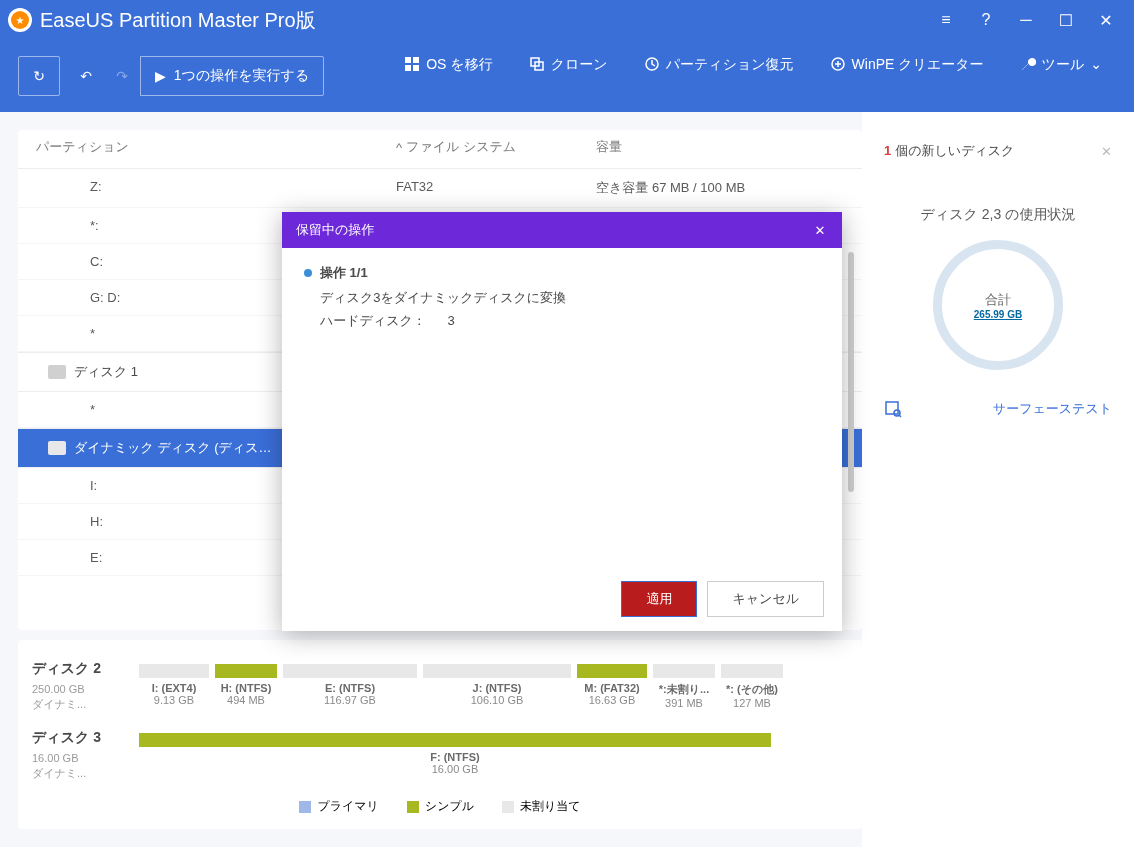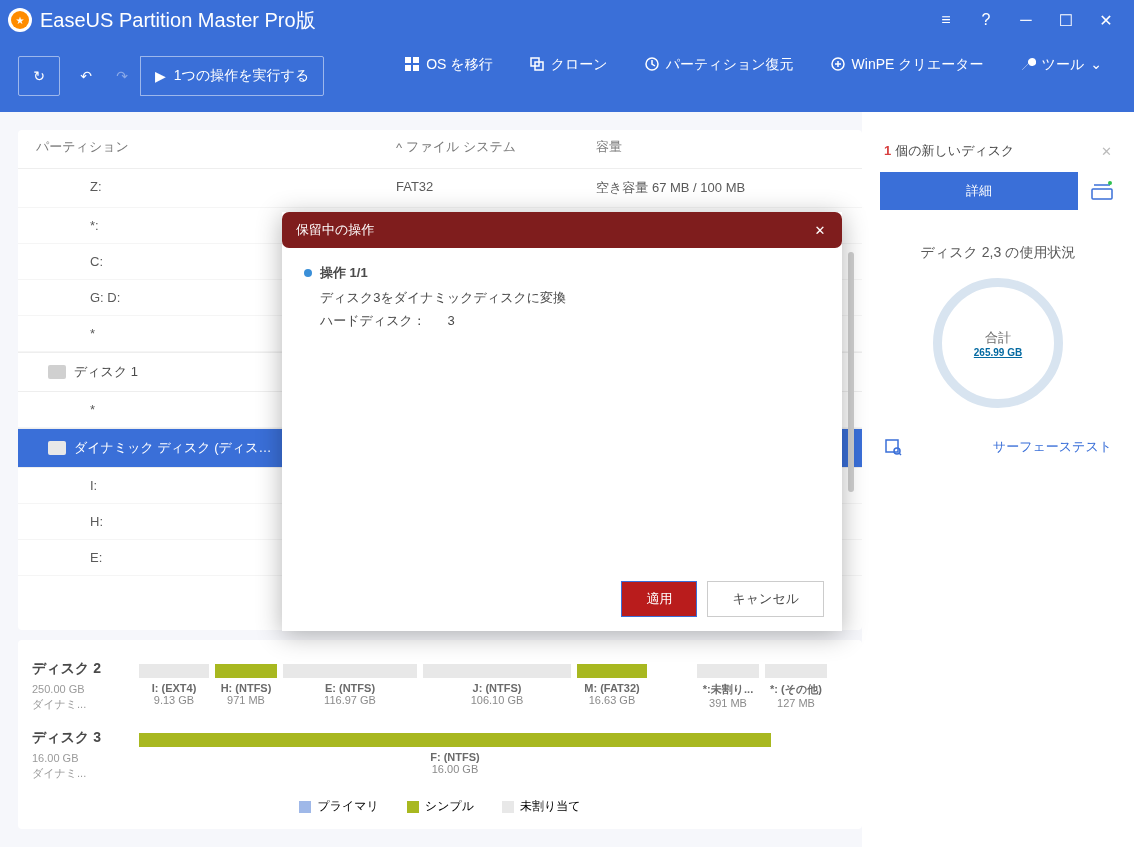--- a/index.html
+++ b/index.html
@@ -55,21 +55,21 @@
 .new-disk { display: flex; align-items: center; justify-content: space-between; padding: 12px 4px; }
 .new-disk span.count { color: #d84040; font-weight: bold; margin-right: 4px; }
 .detail-row { display: flex; align-items: center; justify-content: space-between; gap: 12px; }
 .detail-btn { flex: 1; background: #3a6fd8; color: #fff; padding: 10px 0; text-align: center; cursor: pointer; font-size: 13px; }
 .usage-title { text-align: center; font-size: 14px; color: #5a5a5a; margin: 18px 0 16px; }
 .donut { width: 130px; height: 130px; border-radius: 50%; border: 9px solid #d8e4f0; margin: 0 auto 20px; display: flex; flex-direction: column; align-items: center; justify-content: center; }
 .donut .lbl { font-size: 13px; color: #6a6a6a; }
 .donut .val { font-size: 10px; font-weight: bold; color: #0369a1; text-decoration: underline; }
 .surface-test { display: flex; align-items: center; gap: 28px; color: #3a6fd8; padding: 10px 4px; cursor: pointer; font-size: 13px; margin-top: 10px; justify-content: space-between; }
 .modal { position: absolute; left: 282px; top: 100px; width: 560px; height: 419px; background: #fff; box-shadow: 0 4px 24px rgba(0,0,0,0.3); z-index: 100; display: flex; flex-direction: column; }
-.modal-titlebar { height: 36px; background: #7f1d1d; color: #fff; display: flex; align-items: center; justify-content: space-between; padding: 0 8px 0 14px; font-size: 13px; border-radius: 7px; }
+.modal-titlebar { height: 36px; background: #6d28d9; color: #fff; display: flex; align-items: center; justify-content: space-between; padding: 0 8px 0 14px; font-size: 13px; }
 .modal-close { width: 28px; height: 28px; display: flex; align-items: center; justify-content: center; cursor: pointer; }
 .modal-body { flex: 1; padding: 16px 22px; font-size: 13px; color: #4a4a4a; }
 .op-row { display: flex; align-items: flex-start; gap: 8px; }
 .op-bullet { width: 8px; height: 8px; background: #3a8fd8; border-radius: 50%; margin-top: 5px; flex-shrink: 0; }
 .op-title { font-weight: bold; margin-bottom: 6px; }
 .op-line { margin-bottom: 3px; line-height: 1.5; }
 .modal-footer { padding: 14px 18px; display: flex; justify-content: flex-end; gap: 10px; }
 .btn { padding: 8px 24px; font-size: 13px; cursor: pointer; border: 1px solid #ccc; background: #fff; }
 .btn.primary { background: #b91c1c; color: #fff; border-color: #3a6fd8; }
 .scroll-thumb { position: absolute; right: 280px; top: 140px; width: 6px; height: 240px; background: #d0d0d0; border-radius: 3px; }
@@ -216,38 +216,38 @@
         </div>
         <div class="parts" id="disk2-parts">
             <div class="part" style="width: 74px;">
               <div class="bar" style="background:#e8e8e8;"></div>
               <div class="label"><b>I: (EXT4)</b></div>
               <div class="size">9.13 GB</div>
             </div>
             <div class="part" style="width: 66px;">
               <div class="bar" style="background:#a8b820;"></div>
               <div class="label"><b>H: (NTFS)</b></div>
-              <div class="size">971 MB</div>
+              <div class="size">494 MB</div>
             </div>
             <div class="part" style="width: 138px;">
               <div class="bar" style="background:#e8e8e8;"></div>
               <div class="label"><b>E: (NTFS)</b></div>
               <div class="size">116.97 GB</div>
             </div>
             <div class="part" style="width: 152px;">
               <div class="bar" style="background:#e8e8e8;"></div>
               <div class="label"><b>J: (NTFS)</b></div>
               <div class="size">106.10 GB</div>
             </div>
             <div class="part" style="width: 74px;">
               <div class="bar" style="background:#a8b820;"></div>
               <div class="label"><b>M: (FAT32)</b></div>
               <div class="size">16.63 GB</div>
             </div>
-            <div class="part" style="width: 66px; margin-left: 44px;">
+            <div class="part" style="width: 66px;">
               <div class="bar" style="background:#e8e8e8;"></div>
               <div class="label"><b>*:未割り...</b></div>
               <div class="size">391 MB</div>
             </div>
             <div class="part" style="width: 66px;">
               <div class="bar" style="background:#e8e8e8;"></div>
               <div class="label"><b>*: (その他)</b></div>
               <div class="size">127 MB</div>
             </div>
           </div>
@@ -283,28 +283,20 @@
     </div>
   </div>
 
   <div class="scroll-thumb"></div>
 
   <div class="sidebar">
     <div class="panel">
       <div class="new-disk">
         <div><span class="count">1</span><span>個の新しいディスク</span></div>
         <span style="color:#bbb;cursor:pointer;">✕</span>
-      </div>
-      <div class="detail-row">
-        <div class="detail-btn"><span>詳細</span></div>
-        <svg width="26" height="24" viewBox="0 0 26 24" fill="none" stroke="#3a6fd8" stroke-width="1.5" style="cursor:pointer;">
-            <rect x="2" y="10" width="20" height="10" rx="1"></rect>
-            <path d="M4 6h16"></path>
-            <circle cx="20" cy="4" r="2" fill="#2fc050" stroke="none"></circle>
-          </svg>
       </div>
     </div>
     <div class="panel">
       <div class="usage-title">ディスク 2,3 の使用状況</div>
       <div class="donut">
         <div class="lbl">合計</div>
         <div class="val">265.99 GB</div>
       </div>
       <div class="surface-test">
         <svg width="18" height="18" viewBox="0 0 18 18" fill="none" stroke="#3a6fd8" stroke-width="1.5">

